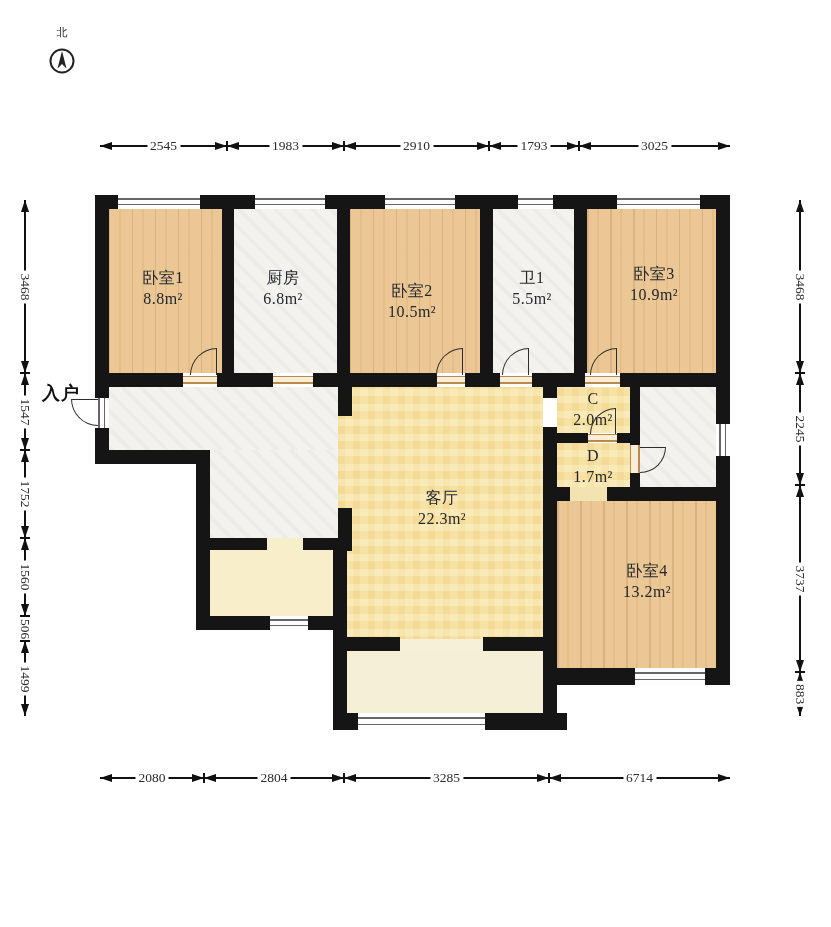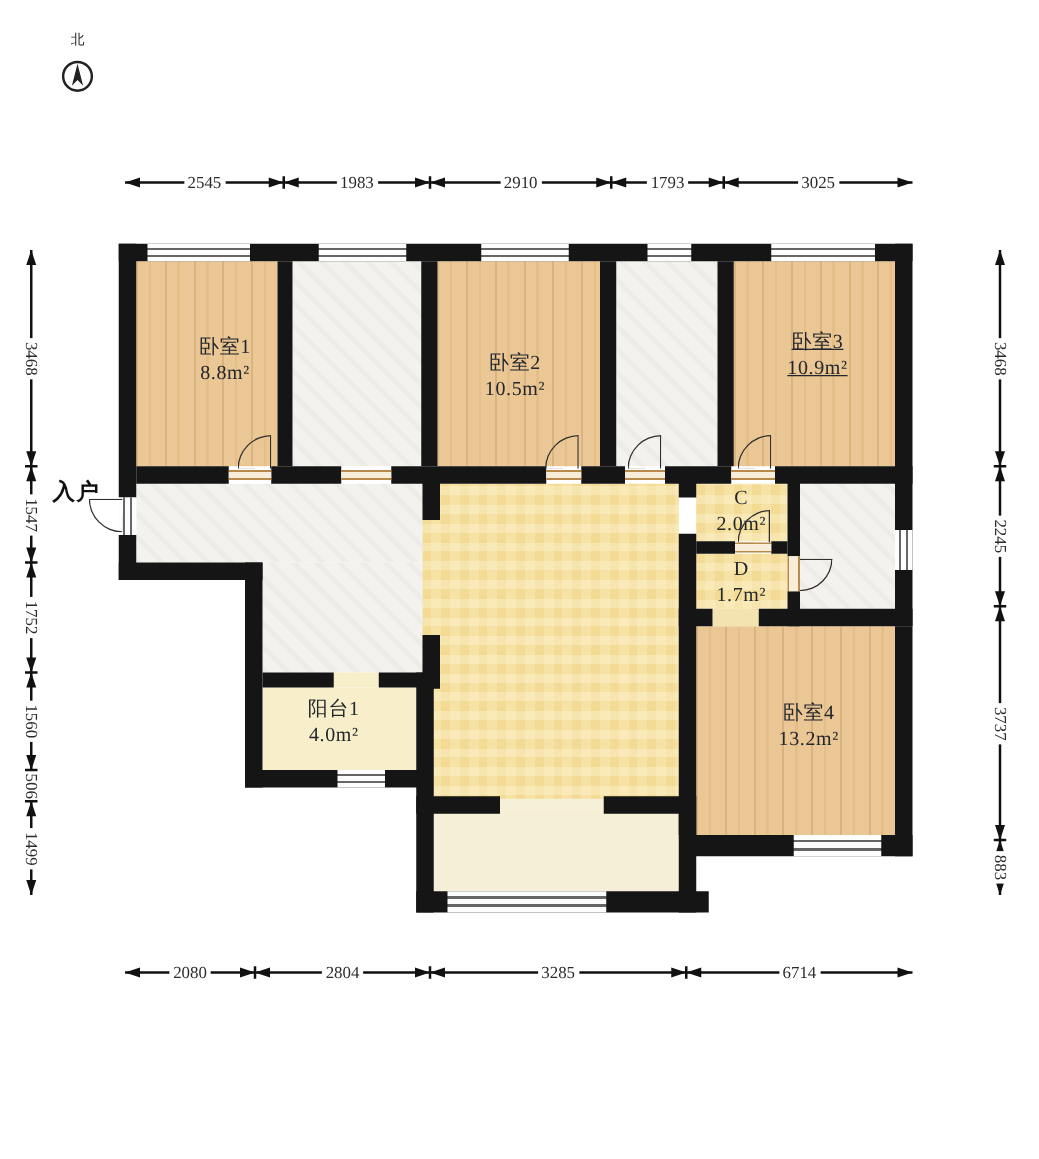--- a/index.html
+++ b/index.html
@@ -51,60 +51,68 @@
   <svg width="40" height="42" viewBox="0 0 40 42">
     <circle cx="20" cy="22" r="11.5" fill="none" stroke="#222" stroke-width="2"></circle>
     <path d="M20 12 L24.5 29.5 L20 25 L15.5 29.5 Z" fill="#222"></path>
   </svg>
 </div>
 
 <div class="entry-label">入户</div>
 
 <div id="plan" class="plan">
     <div class="abs room wood" style="left: 109px; top: 209px; width: 113px; height: 164px;"></div>
-    <div class="abs room-label" style="left: 115px; top: 267px; width: 130px; height: 44px;">
+    <div class="abs room-label" style="left: 98px; top: 267px; width: 130px; height: 44px;">
       <div>卧室1</div>
       <div>8.8m²</div>
     </div>
     <div class="abs room marble" style="left: 234px; top: 209px; width: 103px; height: 164px;"></div>
+    <div class="abs room-label" style="left: 218px; top: 267px; width: 130px; height: 44px;">
+      <div>厨房</div>
+      <div>6.8m²</div>
+    </div>
     <div class="abs room wood" style="left: 350px; top: 209px; width: 130px; height: 164px;"></div>
     <div class="abs room-label" style="left: 347px; top: 280px; width: 130px; height: 44px;">
       <div>卧室2</div>
       <div>10.5m²</div>
     </div>
     <div class="abs room marble" style="left: 493px; top: 209px; width: 81px; height: 164px;"></div>
+    <div class="abs room-label" style="left: 467px; top: 267px; width: 130px; height: 44px;">
+      <div>卫1</div>
+      <div>5.5m²</div>
+    </div>
     <div class="abs room wood" style="left: 587px; top: 209px; width: 129px; height: 164px;"></div>
-    <div class="abs room-label" style="left: 589px; top: 263px; width: 130px; height: 44px; text-decoration: underline;">
+    <div class="abs room-label" style="left: 589px; top: 263px; width: 130px; height: 44px;">
       <div>卧室3</div>
       <div>10.9m²</div>
     </div>
     <div class="abs room marble" style="left: 109px; top: 387px; width: 243px; height: 63px;"></div>
     <div class="abs room marble" style="left: 210px; top: 450px; width: 142px; height: 88px;"></div>
     <div class="abs room gold" style="left: 338px; top: 387px; width: 205px; height: 264px;"></div>
+    <div class="abs room-label" style="left: 377px; top: 487px; width: 130px; height: 44px;">
+      <div>客厅</div>
+      <div>22.3m²</div>
+    </div>
     <div class="abs room gold" style="left: 557px; top: 387px; width: 73px; height: 46px;"></div>
     <div class="abs room-label" style="left: 528px; top: 388px; width: 130px; height: 44px;">
       <div>C</div>
       <div>2.0m²</div>
     </div>
     <div class="abs room gold" style="left: 557px; top: 443px; width: 73px; height: 44px;"></div>
     <div class="abs room-label" style="left: 528px; top: 445px; width: 130px; height: 44px;">
       <div>D</div>
       <div>1.7m²</div>
     </div>
     <div class="abs room marble" style="left: 640px; top: 387px; width: 76px; height: 100px;"></div>
     <div class="abs room wood" style="left: 557px; top: 501px; width: 159px; height: 167px;"></div>
     <div class="abs room-label" style="left: 582px; top: 560px; width: 130px; height: 44px;">
       <div>卧室4</div>
       <div>13.2m²</div>
     </div>
     <div class="abs room cream1" style="left: 210px; top: 550px; width: 123px; height: 66px;"></div>
-    <div class="abs room-label" style="left: 202px; top: 557px; width: 130px; height: 44px;">
-      <div>阳台1</div>
-      <div>4.0m²</div>
-    </div>
     <div class="abs room cream2" style="left: 347px; top: 651px; width: 196px; height: 62px;"></div>
     <div class="abs opening" style="left: 267px; top: 538px; width: 36px; height: 12px; background: rgb(247, 239, 201);"></div>
     <div class="abs opening" style="left: 400px; top: 639px; width: 83px; height: 12px; background: rgb(246, 240, 217);"></div>
     <div class="abs opening" style="left: 570px; top: 487px; width: 37px; height: 14px; background: rgb(243, 227, 176);"></div>
     <div class="abs wall" style="left: 95px; top: 195px; width: 635px; height: 14px;"></div>
     <div class="abs wall" style="left: 95px; top: 195px; width: 14px; height: 203px;"></div>
     <div class="abs wall" style="left: 95px; top: 428px; width: 14px; height: 36px;"></div>
     <div class="abs wall" style="left: 95px; top: 450px; width: 115px; height: 14px;"></div>
     <div class="abs wall" style="left: 196px; top: 450px; width: 14px; height: 180px;"></div>
     <div class="abs wall" style="left: 196px; top: 616px; width: 149px; height: 14px;"></div>

